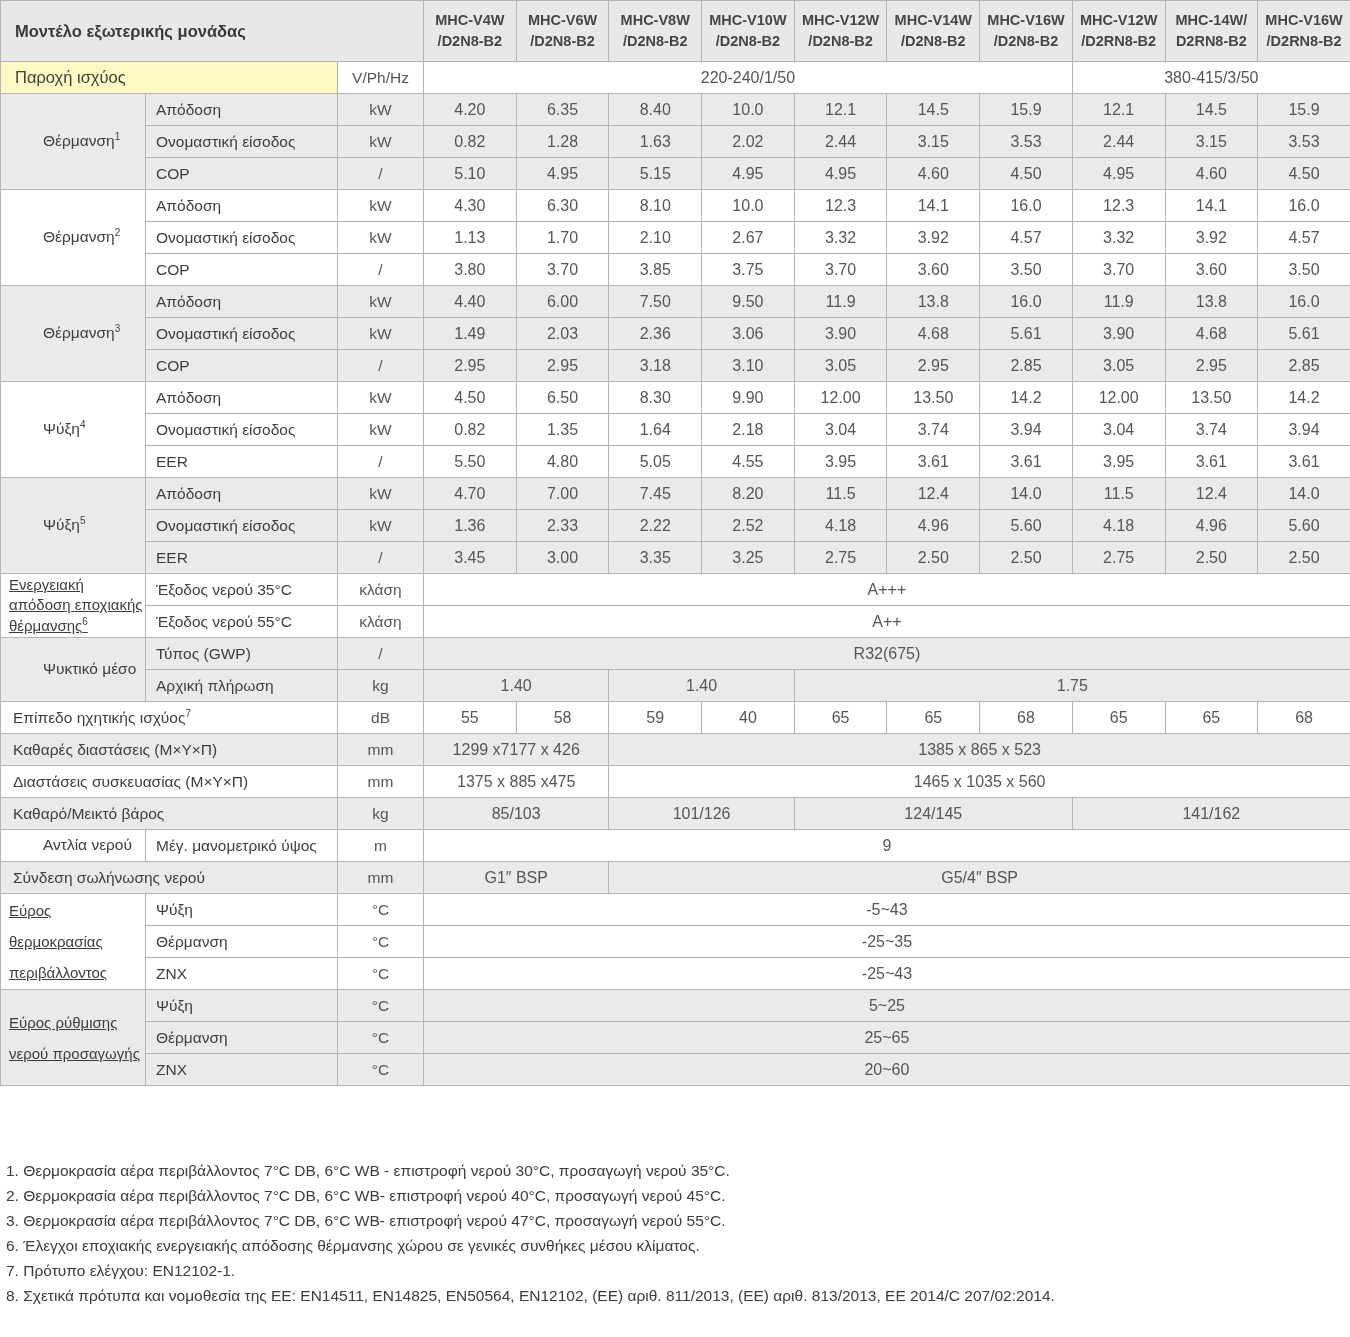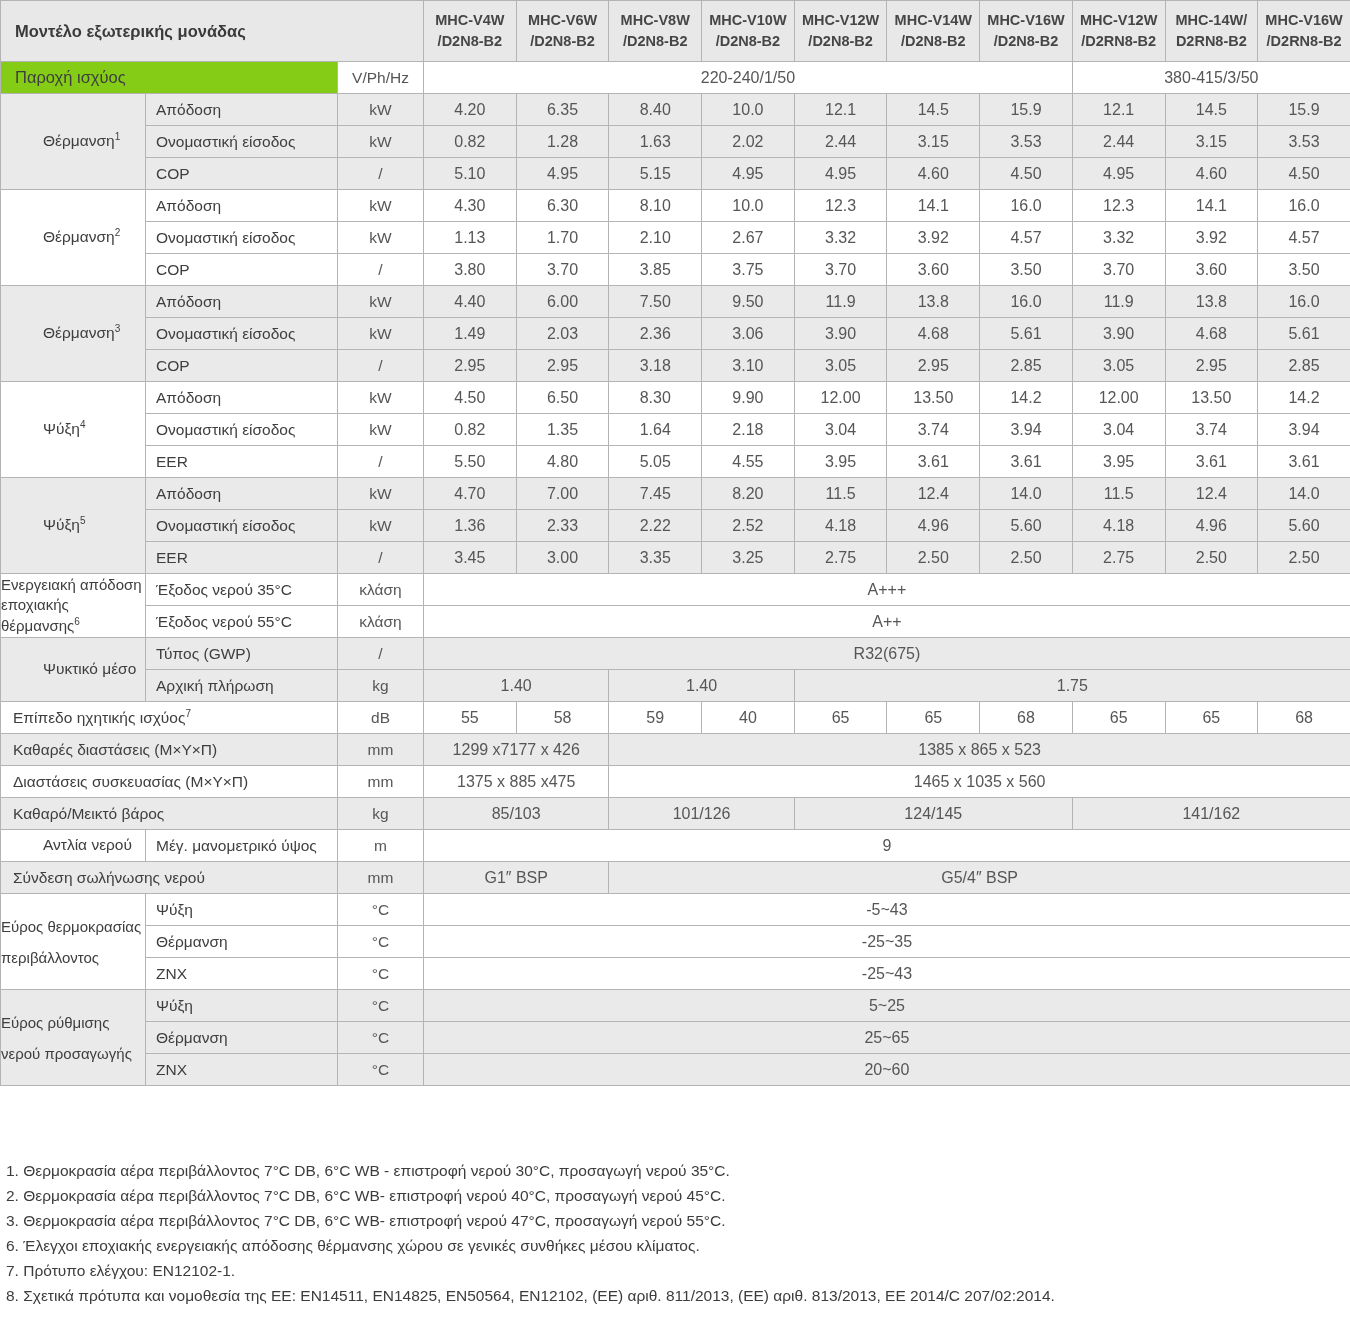--- a/index.html
+++ b/index.html
@@ -6,24 +6,24 @@
   body{width:1350px;font-family:"Liberation Sans",sans-serif;}
   .page{width:1350px;min-height:1337px;box-sizing:border-box;}
   table{border-collapse:collapse;table-layout:fixed;width:1350px;}
   td,th{border:1px solid #b4b4b4;height:31px;padding:0;text-align:center;
         vertical-align:middle;color:#565656;font-size:16px;overflow:hidden;}
   tr.shade td{background:#eaeaea;}
   tr.gs td, tr.gs th{border-top:1px solid #979797;}
   th{background:#e8e8e8;color:#464646;font-weight:bold;}
   th.model{font-size:14.5px;height:60px;line-height:1.45;}
   th.head-label{text-align:left;padding-left:14px;font-size:16.5px;color:#3a3a3a;}
-  td.plabel{text-align:left;padding-left:14px;color:#3e3e3e;font-size:16.5px;background:#84cc16;}
+  td.plabel{text-align:left;padding-left:14px;color:#3e3e3e;font-size:16.5px;background:#fef9c3;}
   td.glabel{text-align:left;color:#3e3e3e;font-size:15px;line-height:1.35;}
   td.glabel.pad-lg{padding-left:42px;font-size:15.5px;}
-  td.glabel.pad-sm{}
+  td.glabel.pad-sm{padding-left:8px;text-decoration:underline;}
   td.glabel.tall{line-height:31px;margin-left:34px;}
   td.sub{text-align:left;padding-left:10px;color:#3e3e3e;font-size:15.5px;}
   td.rowlabel{text-align:left;padding-left:12px;color:#3e3e3e;font-size:15.5px;}
   td.unit{font-size:15.5px;}
   td.val{font-size:16px;}
   sup{font-size:10px;line-height:0;}
   .footnotes{margin:72px 0 0 6px;}
   .fn{font-size:15.5px;color:#3c3c3c;line-height:25px;white-space:nowrap;}
 </style>
 </head>

